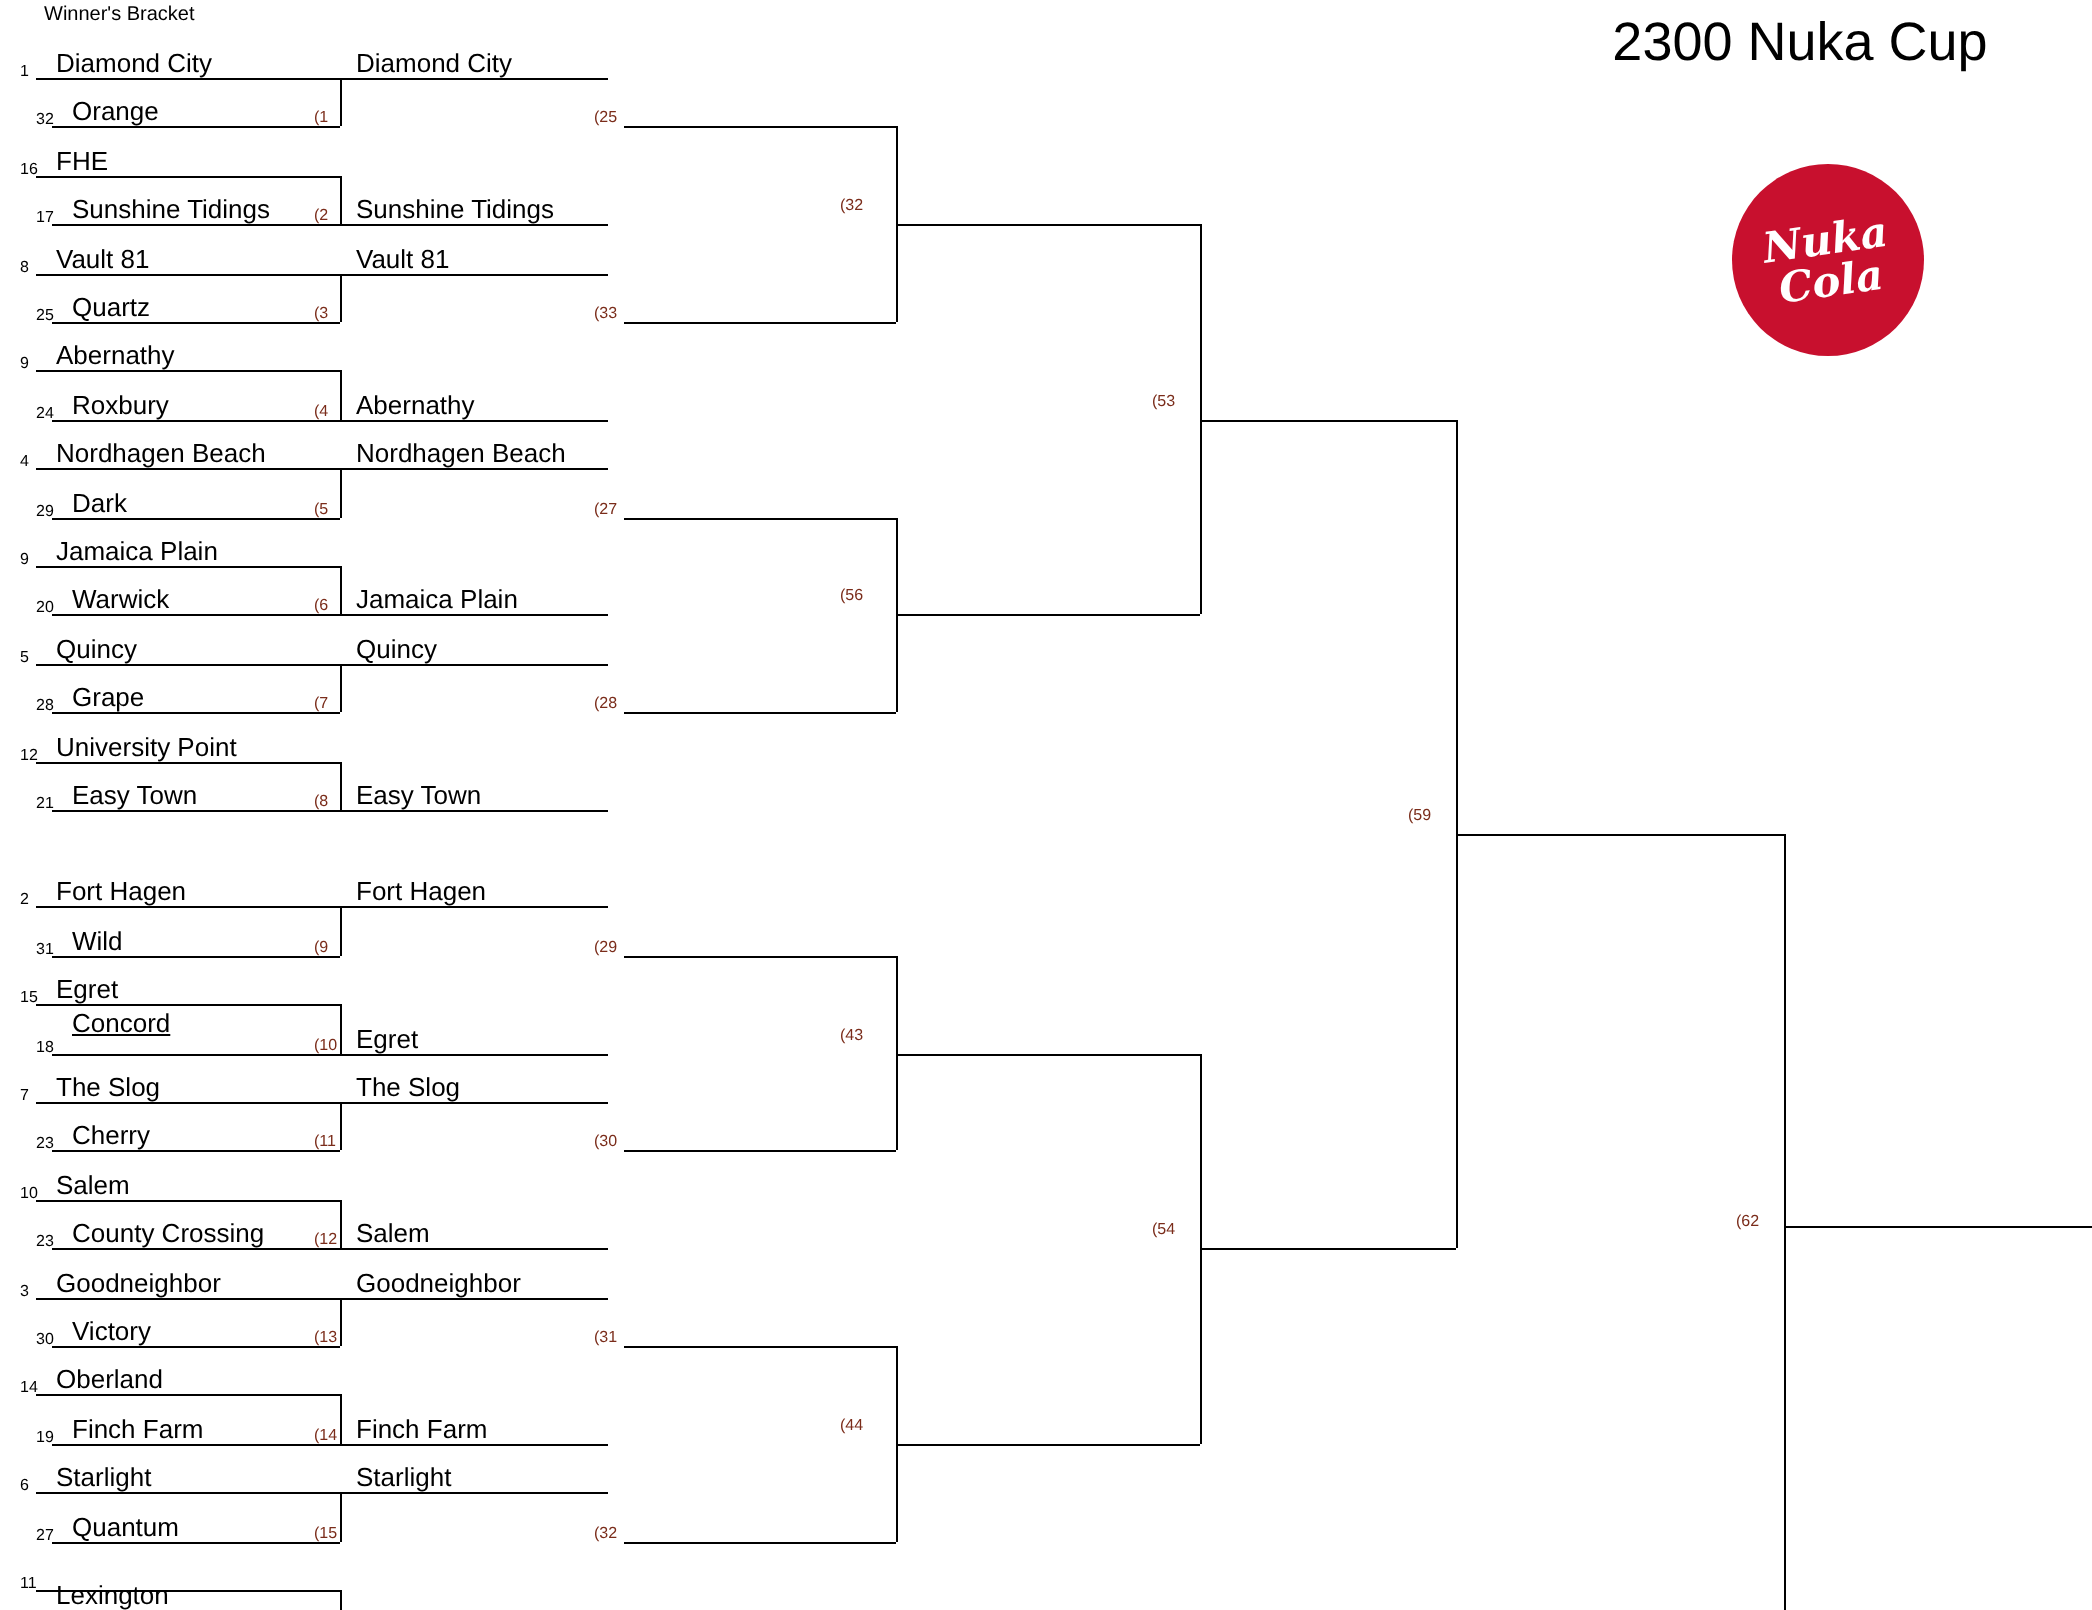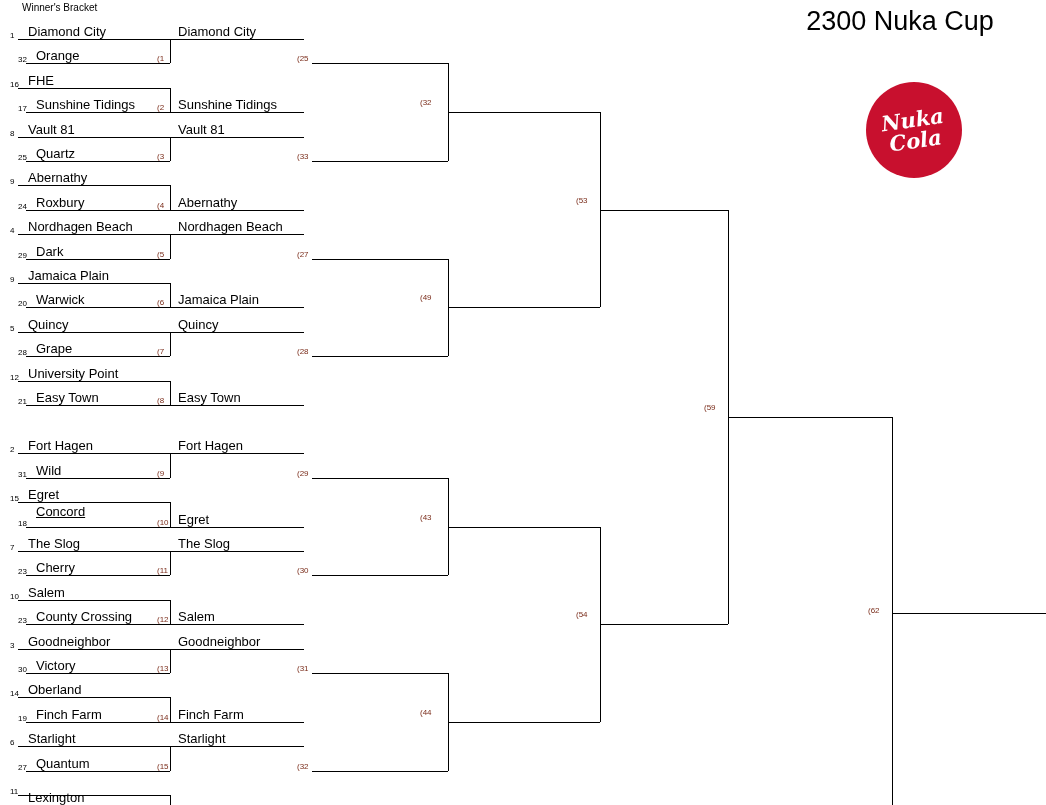--- a/index.html
+++ b/index.html
@@ -266,21 +266,21 @@
     </div>
 
   <div id="rlate">
       <div class="hline" style="left: 312px; top: 63.4px; width: 136px;"></div>
       <div class="hline" style="left: 312px; top: 161px; width: 136px;"></div>
       <div class="vline" style="left: 448px; top: 63.4px; height: 97.6px;"></div>
       <div class="matchnum" style="left: 420px; top: 98.2px;">(32</div>
       <div class="hline" style="left: 312px; top: 258.6px; width: 136px;"></div>
       <div class="hline" style="left: 312px; top: 356.2px; width: 136px;"></div>
       <div class="vline" style="left: 448px; top: 258.6px; height: 97.6px;"></div>
-      <div class="matchnum" style="left: 420px; top: 293.4px;">(49</div>
+      <div class="matchnum" style="left: 420px; top: 293.4px;">(56</div>
       <div class="hline" style="left: 312px; top: 477.8px; width: 136px;"></div>
       <div class="hline" style="left: 312px; top: 575.4px; width: 136px;"></div>
       <div class="vline" style="left: 448px; top: 477.8px; height: 97.6px;"></div>
       <div class="matchnum" style="left: 420px; top: 512.6px;">(43</div>
       <div class="hline" style="left: 312px; top: 673px; width: 136px;"></div>
       <div class="hline" style="left: 312px; top: 770.6px; width: 136px;"></div>
       <div class="vline" style="left: 448px; top: 673px; height: 97.6px;"></div>
       <div class="matchnum" style="left: 420px; top: 707.8px;">(44</div>
       <div class="hline" style="left: 448px; top: 112.2px; width: 152px;"></div>
       <div class="hline" style="left: 448px; top: 307.4px; width: 152px;"></div>

